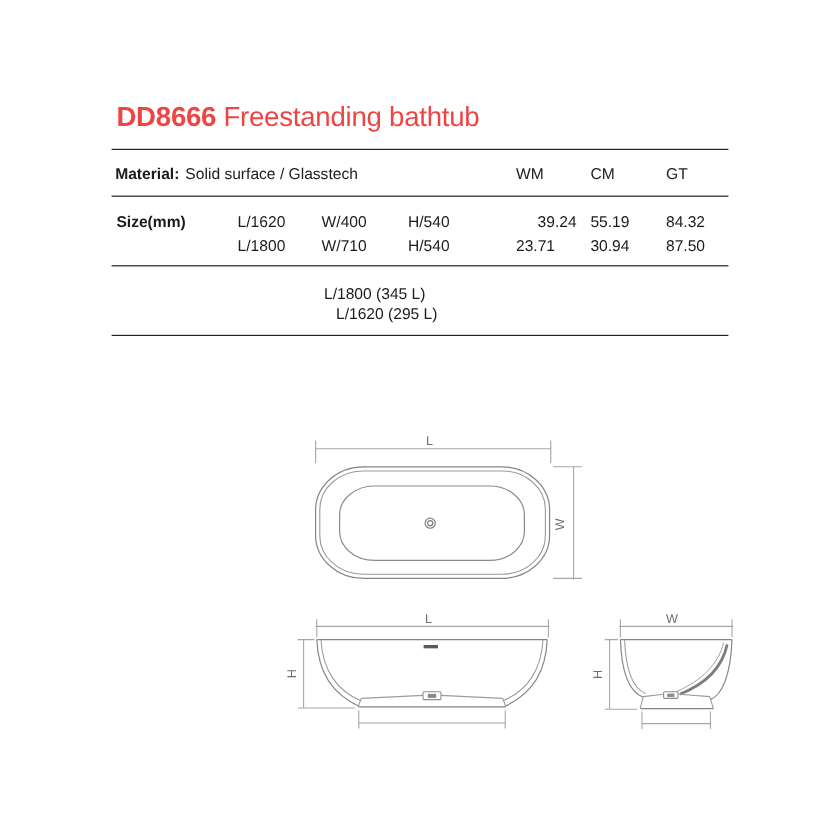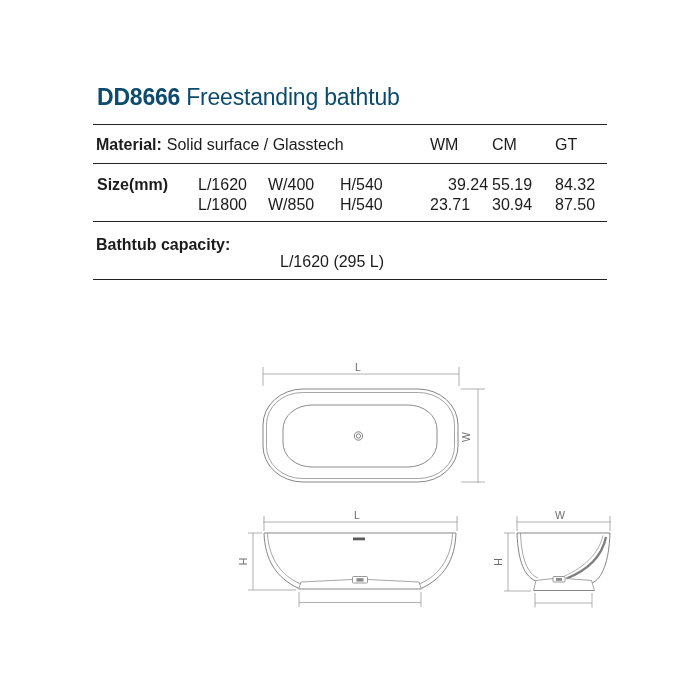--- a/index.html
+++ b/index.html
@@ -3,26 +3,26 @@
 <meta charset="utf-8">
 <style>
   html,body{margin:0;padding:0;}
   body{
     width:700px;height:700px;background:#ffffff;position:relative;overflow:hidden;
     font-family:"Liberation Sans", sans-serif;color:#1a1a1a;
     -webkit-font-smoothing:antialiased;
   }
   .abs{position:absolute;white-space:nowrap;}
   
-  .title{left:97px;top:85px;font-size:23px;line-height:24px;letter-spacing:-0.2px;color:#0c4a6e;}
+  .title{left:97px;top:85px;font-size:23px;line-height:24px;letter-spacing:-0.2px;color:#ef4444;}
   .title .model{font-weight:700;margin-right:6px;}
   
   .rule{position:absolute;left:93px;width:514px;height:1.4px;background:#222222;}
   
-  .trow{position:absolute;left:0;top:0;width:700px;height:20px;font-size:16px;line-height:20px;color:#1c1c1c;}
+  .trow{position:absolute;left:0;top:0;width:700px;height:20px;font-size:13px;line-height:20px;color:#1c1c1c;}
   .cell{position:absolute;top:0;white-space:nowrap;}
   .b{font-weight:700;}
   .lbl-gap{display:inline-block;margin-right:5px;}
   svg text{font-family:"Liberation Sans", sans-serif;}
   .dimtxt{fill:#6e6e6e;font-size:10.5px;}
 </style>
 </head>
 <body>
 
 <div class="abs title">
@@ -47,29 +47,29 @@
   <span class="cell b" style="left:97px">Size(mm)</span>
   <span class="cell" style="left:198px">L/1620</span>
   <span class="cell" style="left:268px">W/400</span>
   <span class="cell" style="left:340px">H/540</span>
   <span class="cell" style="left:448px">39.24</span>
   <span class="cell" style="left:492px">55.19</span>
   <span class="cell" style="left:555px">84.32</span>
 </div>
 <div class="trow" style="top:195px">
   <span class="cell" style="left:198px">L/1800</span>
-  <span class="cell" style="left:268px">W/850</span>
+  <span class="cell" style="left:268px">W/710</span>
   <span class="cell" style="left:340px">H/540</span>
   <span class="cell" style="left:430px">23.71</span>
   <span class="cell" style="left:492px">30.94</span>
   <span class="cell" style="left:555px">87.50</span>
 </div>
 
 <div class="trow" style="top:235px">
-  <span class="cell b" style="left:96px">Bathtub capacity:</span>
+  <span class="cell" style="left:270px">L/1800 (345 L)</span>
 </div>
 <div class="trow" style="top:252px">
   <span class="cell" style="left:280px">L/1620 (295 L)</span>
 </div>
 
 <svg class="abs" style="left:0;top:355px" width="700" height="265" viewBox="0 355 700 265">
 
   <g>
     <path d="M263,374 H459 M263,367 V386 M459,367 V386" fill="none" stroke="#a6a6a6" stroke-width="0.9"></path>
     <text x="358" y="371" text-anchor="middle" class="dimtxt">L</text>

